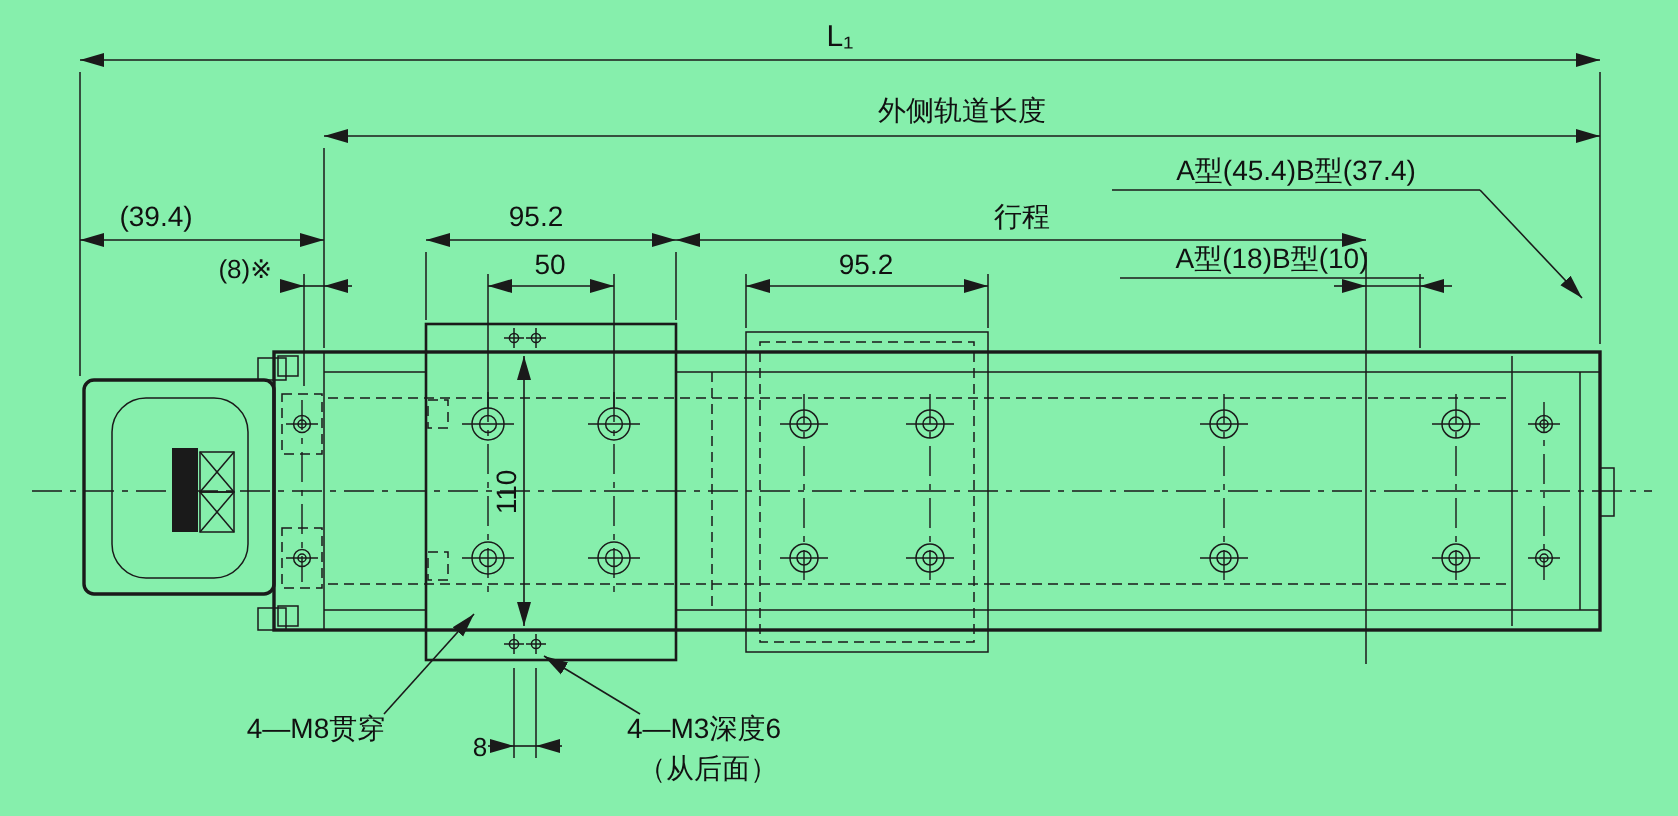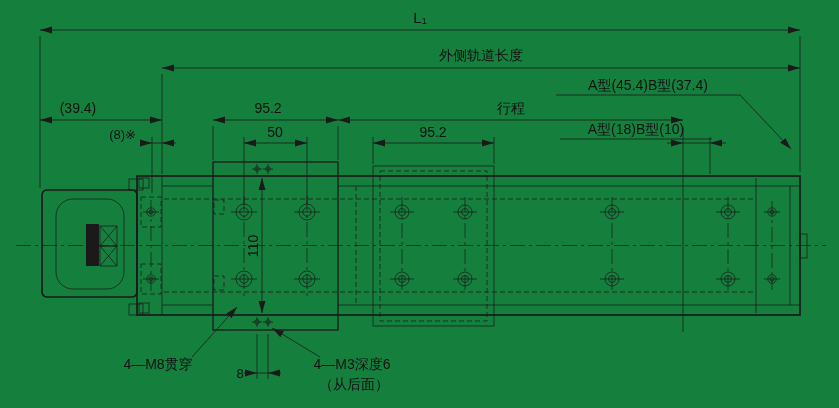--- a/index.html
+++ b/index.html
@@ -1,16 +1,16 @@
 <!DOCTYPE html>
 <html><head>
 <meta charset="utf-8">
 <style>
   html,body{margin:0;padding:0;background:#ffffff;}
-  .stage{position:relative;width:839px;height:408px;background:#15803d;overflow:hidden;
+  .stage{position:relative;width:839px;height:408px;background:#86efac;overflow:hidden;
          font-family:"Liberation Sans","DejaVu Sans",sans-serif;}
   svg{display:block;}
   .ol{fill:none;stroke:#1a1a1a;stroke-width:1.7;}
   .md{fill:none;stroke:#1a1a1a;stroke-width:1.3;}
   .tn{fill:none;stroke:#1a1a1a;stroke-width:0.75;}
   .dim{fill:none;stroke:#1a1a1a;stroke-width:0.8;}
   .dsh{fill:none;stroke:#1a1a1a;stroke-width:0.75;stroke-dasharray:5 3;}
   .cl{fill:none;stroke:#1a1a1a;stroke-width:0.7;stroke-dasharray:15 4 3 4;}
   .blk{fill:#1a1a1a;stroke:none;}
   .t{fill:#111;font-size:14px;font-family:"Liberation Sans","DejaVu Sans",sans-serif;}

